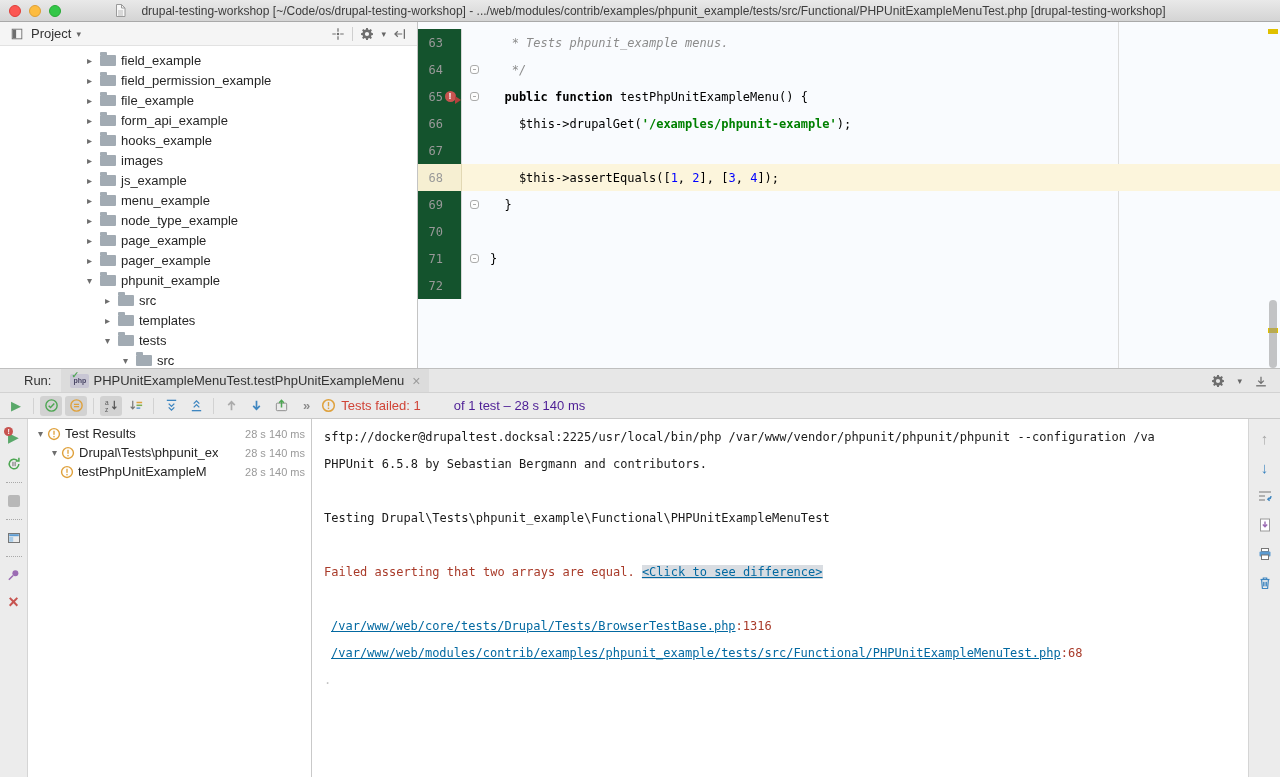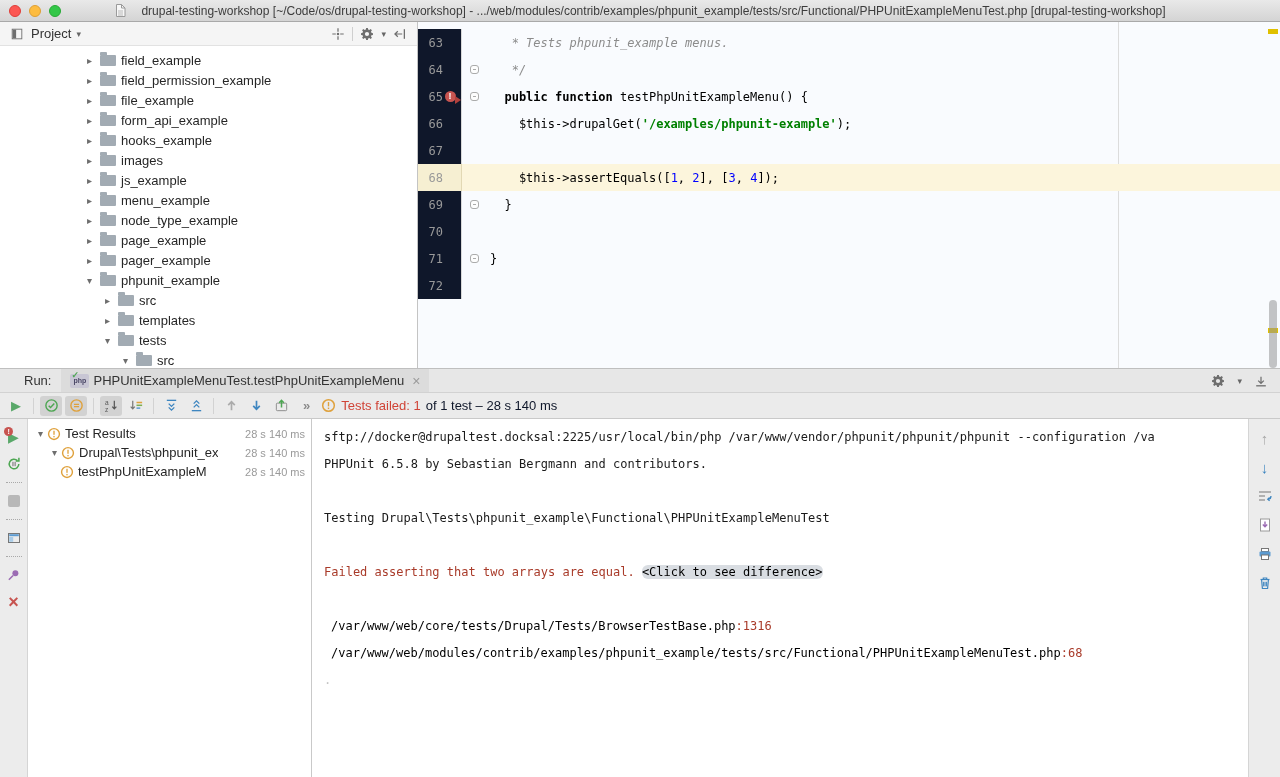--- a/index.html
+++ b/index.html
@@ -41,21 +41,21 @@
   .tri{ width:11px; font-size:10px; color:#6E6E6E; text-align:center; flex-shrink:0;}
   .folder{ position:relative; width:16px; height:11px; background:#A2ABB3; border-radius:1px; flex-shrink:0; margin-top:1px;}
   .folder::before{ content:""; position:absolute; top:-3px; left:0; width:7px; height:3px; background:#A2ABB3; border-radius:1px 1px 0 0; }
   .plabel{ font-size:13px; color:#262626; }
 
   
   .editor{ position:relative; flex:1; background:#F9FBFE; overflow:hidden; }
   .margin-guide{ position:absolute; left:700px; top:0; bottom:0; width:1px; background:#DCDCDC; }
   .elines{ position:relative; padding-top:7px; }
   .eline{ display:flex; height:27px; align-items:center; font-family:"DejaVu Sans Mono",monospace; font-size:12px; }
-  .gutter{ width:44px; align-self:stretch; background:#0f172a; border-right:1px solid #D8D8D8; display:flex; align-items:center; flex-shrink:0;}
+  .gutter{ width:44px; align-self:stretch; background:#14532d; border-right:1px solid #D8D8D8; display:flex; align-items:center; flex-shrink:0;}
   .ln{ width:25px; text-align:right; color:#999; cursor:pointer; }
   .gicon{ width:17px; display:flex; justify-content:center; }
   .foldcell{ width:28px; display:flex; align-items:center; padding-left:8px; flex-shrink:0; }
   .foldbox{ position:relative; width:9px; height:9px; border:1px solid #ABABAB; border-radius:3px; background:#FDFDFD; cursor:pointer; }
   .foldbox::after{ content:""; position:absolute; left:2px; right:2px; top:3px; height:1px; background:#ABABAB; }
   .code{ flex:1; white-space:pre; cursor:text; }
   .eline.current{ background:#FCF5DC;justify-content:center; }
   .eline.current .gutter{ background:#F6EFD2; border-right-color:#E2D8B4; }
   .seg-comment{ color:#8C8C8C; font-style:italic; }
   .seg-kw{ color:#000000; font-weight:bold; }
@@ -82,21 +82,21 @@
   .rt-right{ display:flex; align-items:center; gap:10px; padding-right:10px; }
 
   .runtools{ height:26px; background:#EBEBEB; border-bottom:1px solid #C9C9C9; display:flex; align-items:center; padding-left:5px; gap:3px; }
   .tbtn{ width:22px; height:20px; display:flex; align-items:center; justify-content:center; border-radius:3px; cursor:pointer; }
   .tbtn.pressed{ background:#D2D2D2; }
   .tdiv{ width:1px; height:16px; background:#D2D2D2; margin:0 3px; }
   .play-glyph{ color:#59A869; font-size:13px; }
   .chev2{ color:#8A8A8A; font-weight:bold; font-size:13px; margin-left:8px; cursor:pointer; }
   .status{ display:flex; align-items:center; gap:5px; margin-left:8px; font-size:13px; }
   .st-fail{ color:#D04437; }
-  .st-detail{ color:#0f172a; }
+  .st-detail{ color:#4c1d95;margin-left:28px; }
 
   .runbody{ flex:1; display:flex; overflow:hidden; }
   .ltools{ width:28px; background:#ECECEC; border-right:1px solid #D5D5D5; display:flex; flex-direction:column; align-items:center; padding-top:9px; gap:9px; }
   .dotsep{ width:16px; border-top:1px dotted #A9A9A9; }
   .lbtn{ width:18px; height:18px; display:flex; align-items:center; justify-content:center; cursor:pointer; }
   .rerun-fail{ position:relative; color:#59A869; font-size:14px; line-height:1; }
   .rerun-fail .bang{ position:absolute; left:-4px; top:-3px; width:9px; height:9px; border-radius:50%; background:#C75450; color:#fff; font:bold 7px/9px "Liberation Sans",sans-serif; text-align:center; }
   .stop-sq{ width:12px; height:12px; background:#B8B8B8; border-radius:2px; }
   .red-x{ color:#C75450; font-size:18px; font-weight:bold; line-height:1; }
 
@@ -104,21 +104,21 @@
   .ttree-row{ height:19px; display:flex; align-items:center; padding:0 6px 0 0; cursor:pointer; white-space:nowrap; }
   .ttree-row .tri{ width:13px; }
   .warn-sm{ flex-shrink:0; margin-right:4px; display:flex; }
   .tlabel{ overflow:hidden; color:#262626; }
   .ttime{ margin-left:auto; padding-left:6px; flex-shrink:0; font-size:11px; color:#9A9A9A; }
 
   .console{ flex:1; background:#fff; padding:5px 0 0 12px; font-family:"DejaVu Sans Mono",monospace; font-size:12px; overflow:hidden; position:relative; }
   .c-line{ height:27px; line-height:27px; white-space:pre; color:#1A1A1A; }
   .c-line.indent{ padding-left:7px; }
   .c-err{ color:#A93B2A; }
-  .c-link{ color:#000000; cursor:pointer;border-radius:6px; }
+  .c-link{ color:#0369a1; text-decoration:underline; cursor:pointer; }
   .c-diff{ background:#D9DDE2; }
   .c-suffix{ color:#A93B2A; }
   .c-dim{ color:#C4C4C4; }
 
   .rtools{ width:32px; background:#ECECEC; border-left:1px solid #D5D5D5; display:flex; flex-direction:column; align-items:center; padding-top:10px; gap:11px; }
   .arr-up{ color:#A9A9A9; font-size:15px; font-weight:bold; }
   .arr-dn{ color:#3E86C0; font-size:15px; font-weight:bold; }
   svg{ display:block; }
 </style>
 </head>

